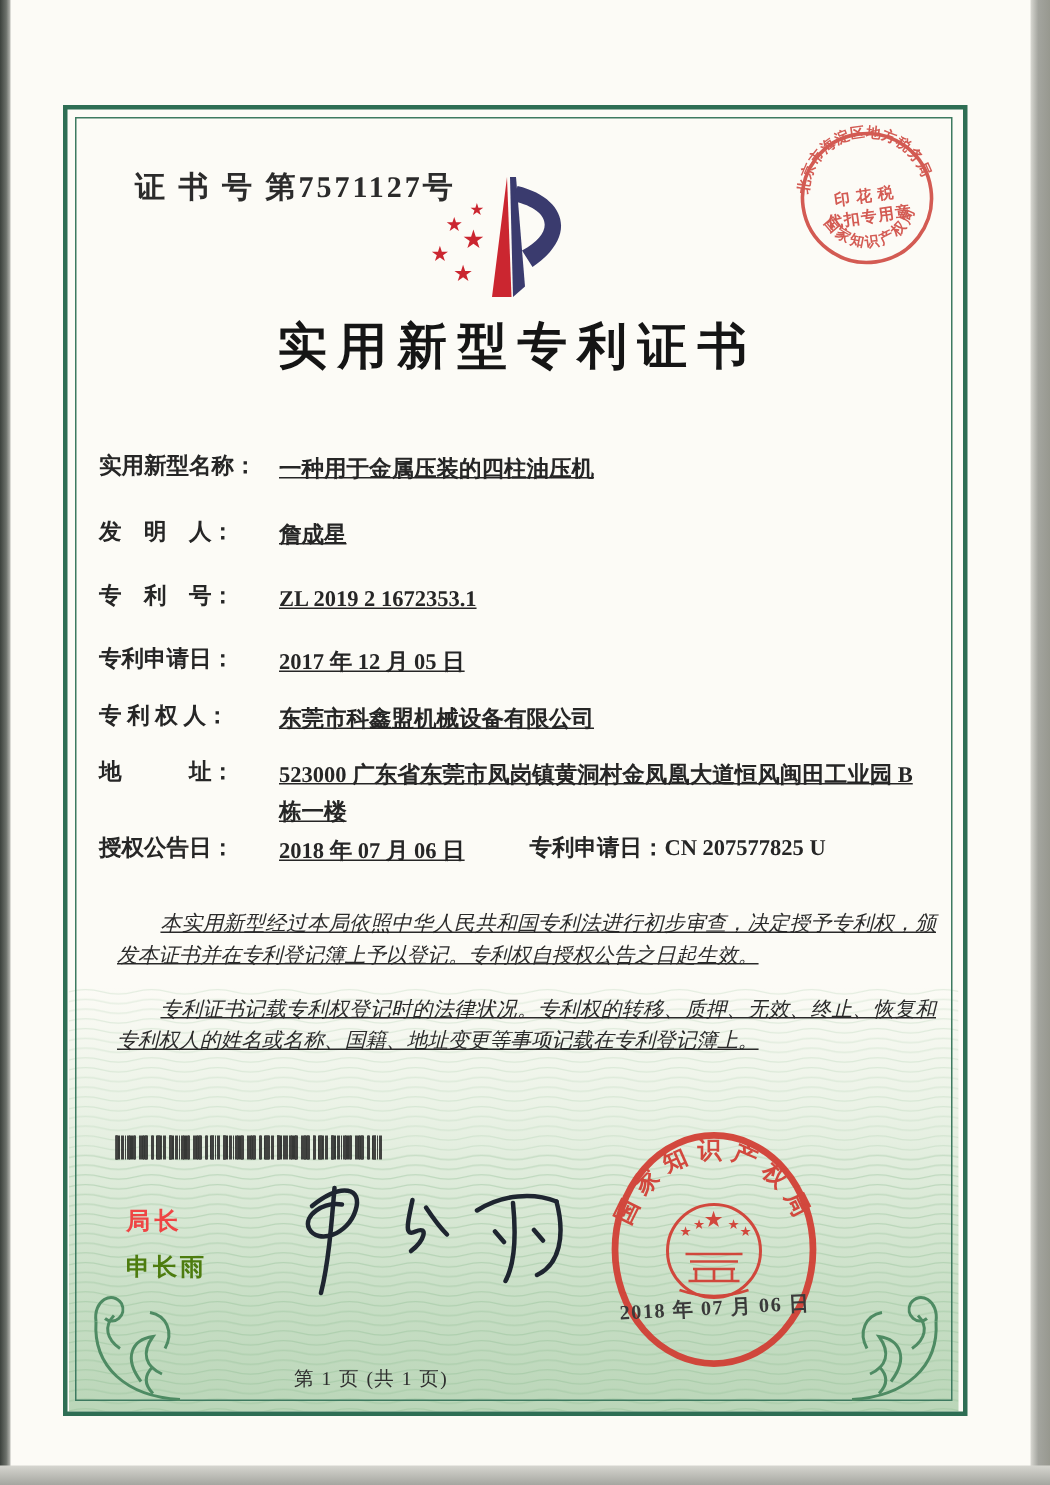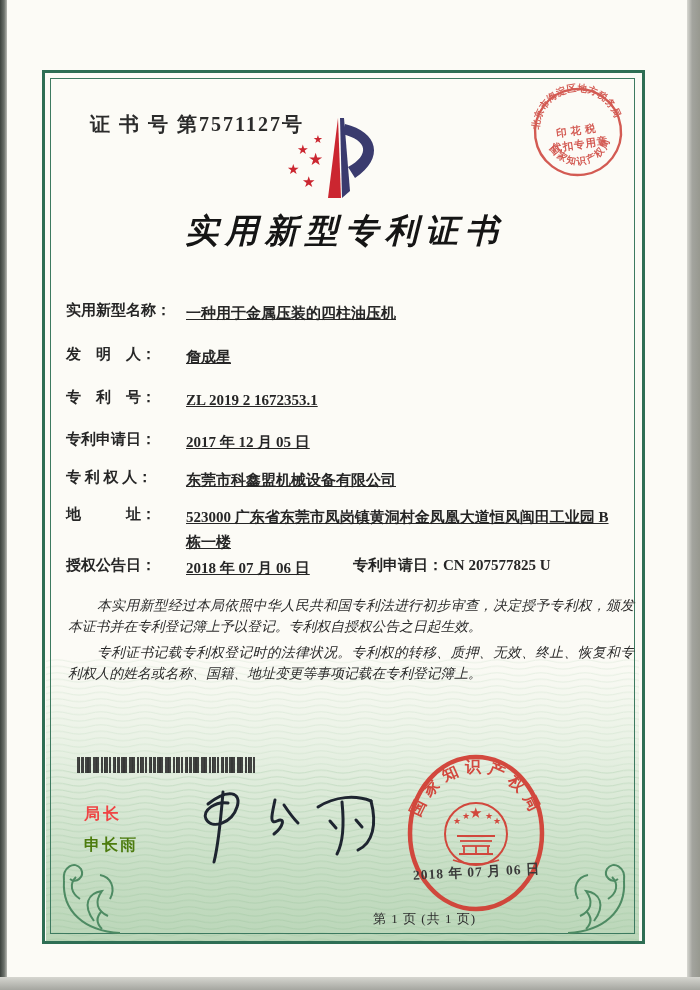--- a/index.html
+++ b/index.html
@@ -32,52 +32,52 @@
     background:linear-gradient(180deg,rgba(206,228,204,0) 0%,rgba(206,228,204,0.40) 30%,rgba(190,217,188,0.85) 75%,rgba(183,212,181,0.95) 100%);
   }
   .cert-number{
     position:absolute;left:66px;top:111px;font-size:20px;letter-spacing:2px;
     font-weight:600;color:#2b2b2b;margin-left:24px;
   }
   .tax-stamp{position:absolute;left:528px;top:82px;width:100px;height:100px;transform:rotate(-8deg);opacity:.9;}
   .logo{position:absolute;left:283px;top:110px;width:112px;height:96px;}
   .doc-title{
     position:absolute;left:0;top:209px;width:690px;text-align:center;
-    font-size:33px;font-weight:600;letter-spacing:7px;color:#151515;font-style:italic;
+    font-size:33px;font-weight:600;letter-spacing:7px;color:#151515;
   }
   .field-row{position:absolute;left:66px;width:566px;font-size:15px;font-weight:600;color:#262626;}
   .field-label{position:absolute;left:0;top:0;width:124px;white-space:pre;}
   .field-value{position:absolute;left:120px;top:0;width:440px;line-height:25px;text-decoration:underline;}
   .pair2{position:absolute;left:287px;top:0;white-space:nowrap;}
   .paragraphs{
     position:absolute;left:62px;top:590px;width:578px;
     font-size:13.8px;line-height:20.5px;text-align:justify;color:#2a2a2a;
     font-style:italic;font-weight:500;
   }
-  .paragraphs p{margin:6px;text-indent:2.1em;}
+  .paragraphs p{margin:16px;text-indent:2.1em;text-decoration:underline;}
   .barcode{
     position:absolute;left:77px;top:757px;width:179px;height:16px;opacity:.88;
     background:
       repeating-linear-gradient(90deg,#2b2b2b 0 2px,transparent 2px 4px),
       repeating-linear-gradient(90deg,#2b2b2b 0 1px,transparent 1px 6px),
       repeating-linear-gradient(90deg,#1f1f1f 0 3px,transparent 3px 9px);
   }
   .signer-title{position:absolute;left:84px;top:804px;font-size:16px;font-weight:600;color:#ef4444;letter-spacing:3px;}
   .signer-name{position:absolute;left:84px;top:835px;font-size:16px;font-weight:600;color:#4d7c0f;letter-spacing:2px;}
   .signature{position:absolute;left:178px;top:780px;width:218px;height:98px;}
   .seal{position:absolute;left:401px;top:750px;width:150px;height:168px;opacity:.92;}
   .seal-date{
     position:absolute;left:413px;top:863px;width:140px;font-size:13.5px;letter-spacing:1px;
     color:#3a3a3a;font-weight:600;transform:rotate(-3deg);
   }
   .flourish{position:absolute;width:80px;height:88px;}
   .flourish.fl-left{left:50px;top:847px;}
   .flourish.fl-right{left:558px;top:847px;transform:scaleX(-1);}
   .footer-page{
-    position:absolute;left:196px;top:910px;width:280px;text-align:right;
+    position:absolute;left:196px;top:910px;width:280px;text-align:left;
     font-size:13px;letter-spacing:1px;color:#2e2e2e;
   }
 </style>
 </head>
 <body>
 
 <div class="page">
 
   <div class="edge-left"></div>
   <div class="edge-right"></div>

